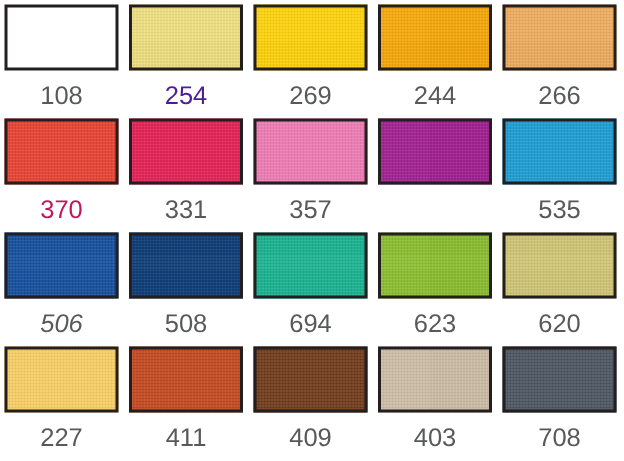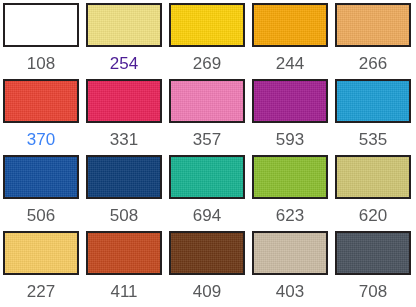--- a/index.html
+++ b/index.html
@@ -104,43 +104,42 @@
         <div class="swatch-label" style="color: rgb(88, 89, 91);">244</div>
       </div>
       <div class="swatch-cell">
         <div class="swatch-chip" style="background-color: rgb(237, 171, 94); border-color: rgb(35, 31, 32);"></div>
         <div class="swatch-label" style="color: rgb(88, 89, 91);">266</div>
       </div>
     </div>
     <div class="swatch-row">
       <div class="swatch-cell">
         <div class="swatch-chip" style="background-color: rgb(233, 68, 52); border-color: rgb(35, 31, 32);"></div>
-        <div class="swatch-label" style="color: #3b82f6; text-align: center;">370</div>
+        <div class="swatch-label" style="color: #be185d; text-align: center;">370</div>
       </div>
       <div class="swatch-cell">
         <div class="swatch-chip" style="background-color: rgb(232, 37, 90); border-color: rgb(35, 31, 32);"></div>
         <div class="swatch-label" style="color: rgb(88, 89, 91);">331</div>
       </div>
       <div class="swatch-cell">
         <div class="swatch-chip" style="background-color: rgb(239, 125, 181); border-color: rgb(35, 31, 32);"></div>
         <div class="swatch-label" style="color: rgb(88, 89, 91);">357</div>
       </div>
       <div class="swatch-cell">
         <div class="swatch-chip" style="background-color: rgb(163, 34, 146); border-color: rgb(35, 31, 32);"></div>
-        <div class="swatch-label" style="color: rgb(88, 89, 91);">593</div>
       </div>
       <div class="swatch-cell">
         <div class="swatch-chip" style="background-color: rgb(30, 158, 212); border-color: rgb(35, 31, 32);"></div>
         <div class="swatch-label" style="color: rgb(88, 89, 91);">535</div>
       </div>
     </div>
     <div class="swatch-row">
       <div class="swatch-cell">
         <div class="swatch-chip" style="background-color: rgb(21, 80, 158); border-color: rgb(35, 31, 32);"></div>
-        <div class="swatch-label" style="color: rgb(88, 89, 91);">506</div>
+        <div class="swatch-label" style="color: rgb(88, 89, 91); font-style: italic;">506</div>
       </div>
       <div class="swatch-cell">
         <div class="swatch-chip" style="background-color: rgb(16, 63, 121); border-color: rgb(35, 31, 32);"></div>
         <div class="swatch-label" style="color: rgb(88, 89, 91);">508</div>
       </div>
       <div class="swatch-cell">
         <div class="swatch-chip" style="background-color: rgb(25, 179, 145); border-color: rgb(35, 31, 32);"></div>
         <div class="swatch-label" style="color: rgb(88, 89, 91);">694</div>
       </div>
       <div class="swatch-cell">

